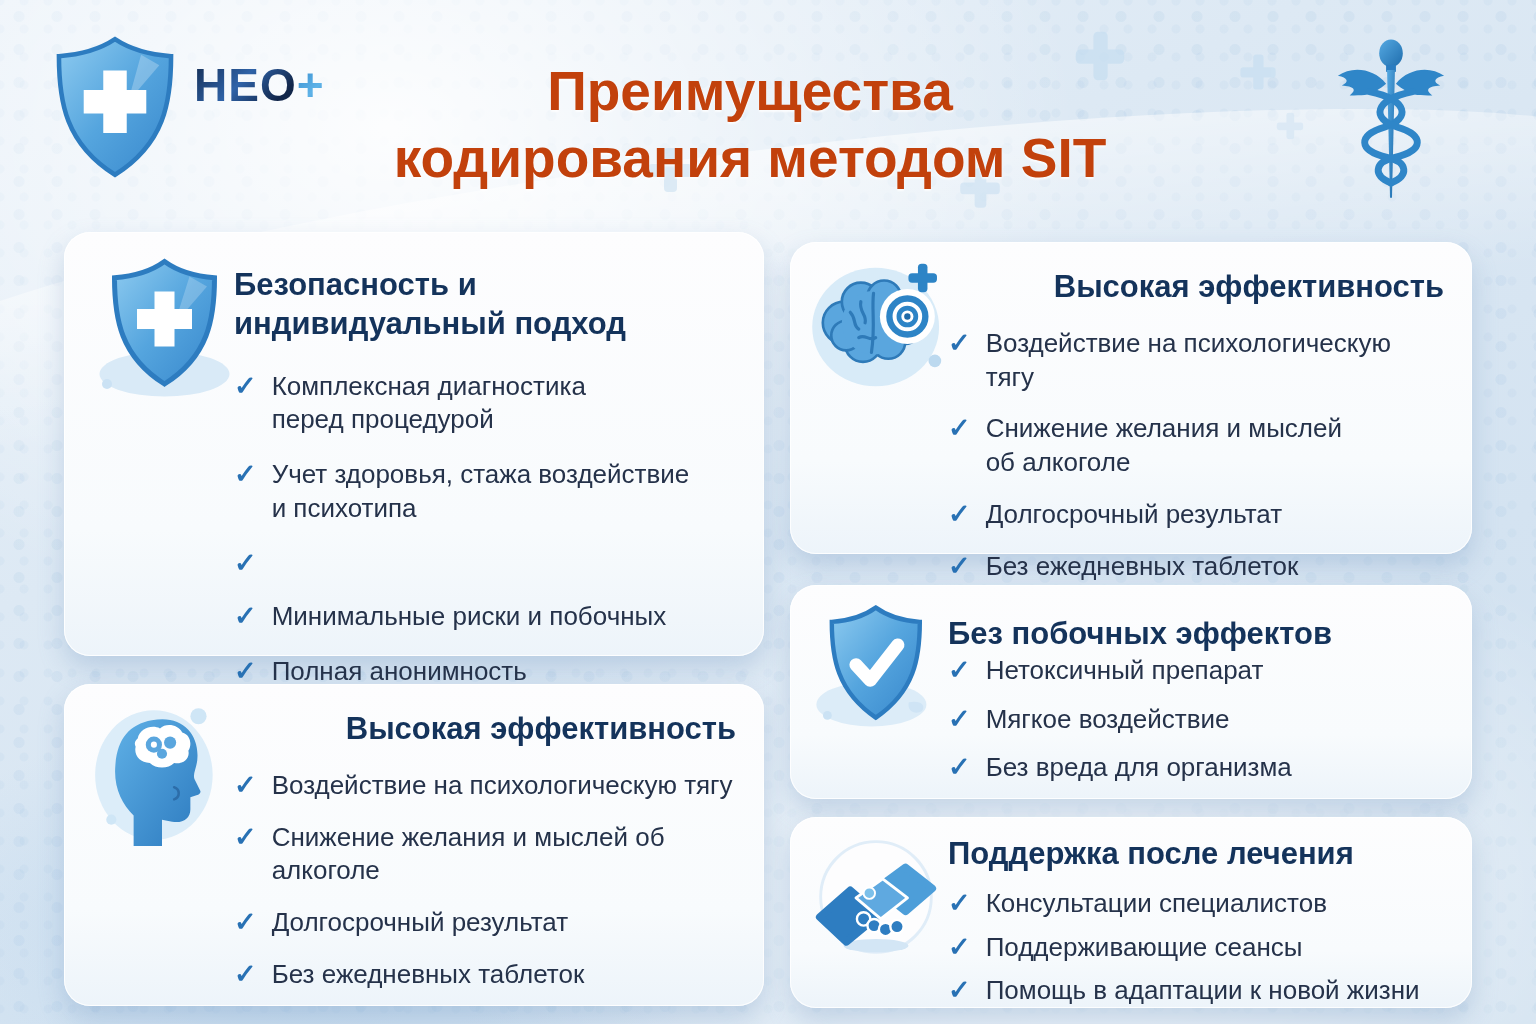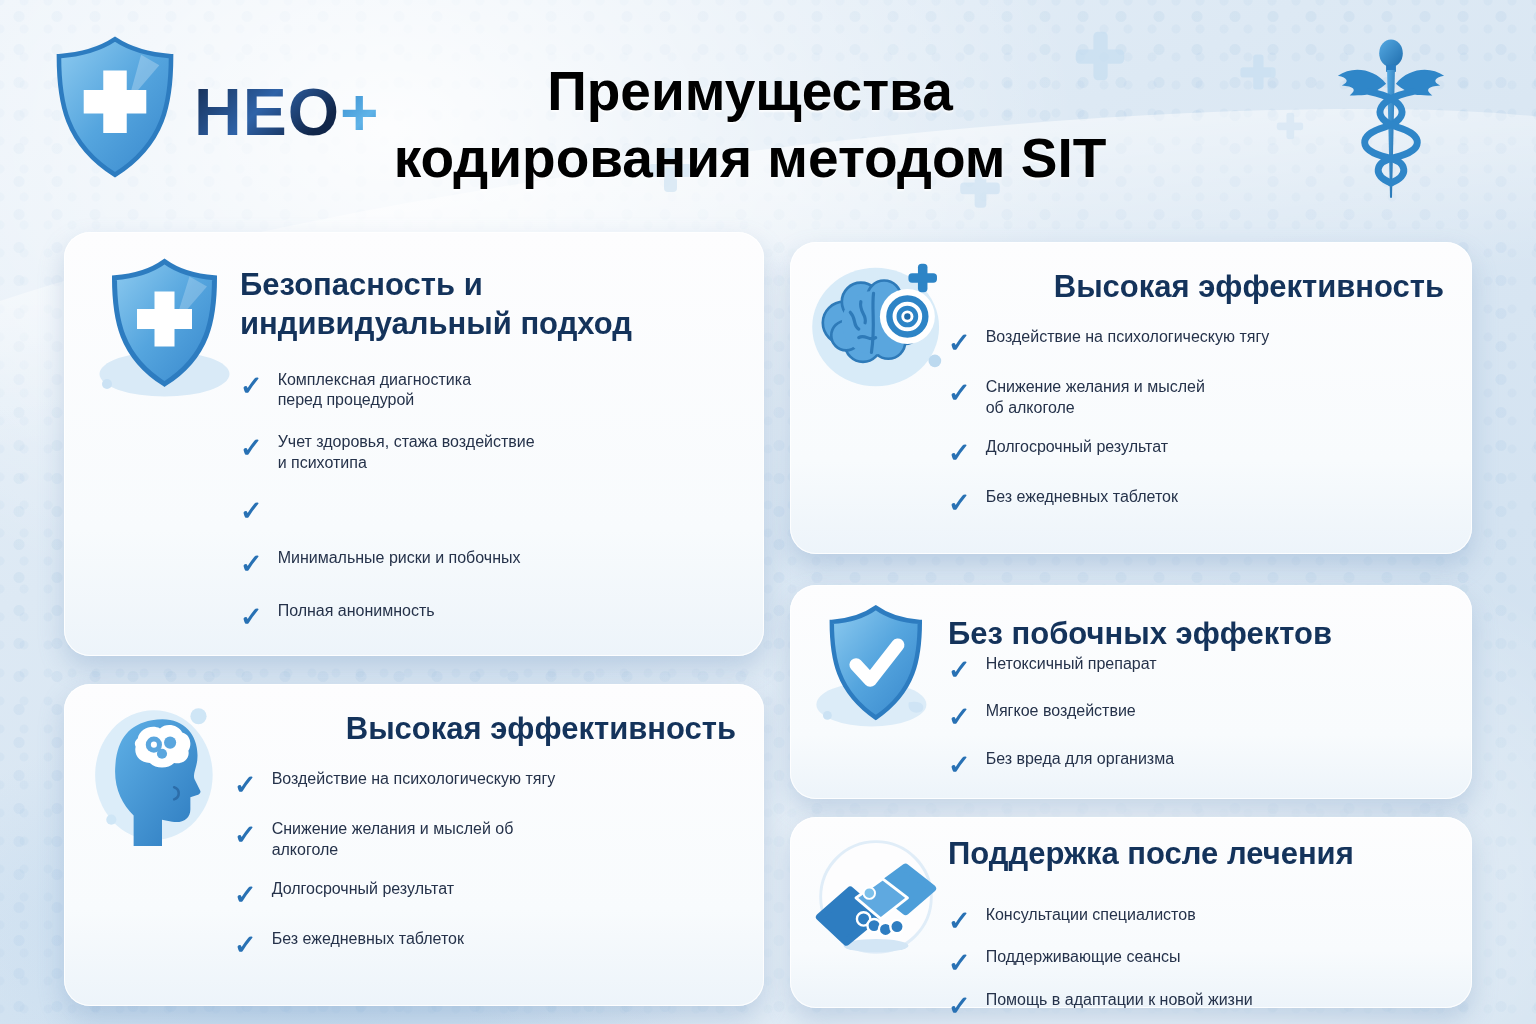--- a/index.html
+++ b/index.html
@@ -26,29 +26,29 @@
   .wave-c { bottom:-180px; left:-160px; width:900px; height:520px;
     background:radial-gradient(ellipse at center, rgba(178,208,234,.55), rgba(178,208,234,0) 65%); }
 
   .plus-deco { position:absolute; width:44px; height:44px; opacity:.55; }
   .plus-deco::before, .plus-deco::after { content:''; position:absolute; background:#c6def1; border-radius:4px; }
   .plus-deco::before { width:13px; height:44px; left:15.5px; top:0; }
   .plus-deco::after  { width:44px; height:13px; left:0; top:15.5px; }
 
   
   .logo-shield { position:absolute; left:46px; top:34px; width:138px; height:146px; }
-  .logo-text { position:absolute; left:194px; top:62px; font-size:66px; font-weight:800; letter-spacing:1px; line-height:1;margin-top:17px; }
+  .logo-text { position:absolute; left:194px; top:62px; font-size:46px; font-weight:800; letter-spacing:1px; line-height:1; }
   .logo-neo {
     background:linear-gradient(135deg,#13294d 0%,#2f63a8 45%,#11264a 80%);
     -webkit-background-clip:text; background-clip:text; color:transparent; }
   .logo-plus {
     background:linear-gradient(135deg,#2e84c8 0%,#5fb3e8 60%,#2a7cc0 100%);
     -webkit-background-clip:text; background-clip:text; color:transparent; }
   .main-title { position:absolute; left:300px; top:58px; width:900px; text-align:center;
-    color:#000000; font-weight:700; font-size:55px; line-height:1.22; white-space:pre-line;
+    color:#c2410c; font-weight:700; font-size:55px; line-height:1.22; white-space:pre-line;
     text-shadow:0 2px 2px rgba(255,255,255,.8); }
   .caduceus { position:absolute; left:1332px; top:36px; width:118px; height:172px; }
 
   
   .card { position:absolute; border-radius:26px;
     background:linear-gradient(180deg,#fdfdfe 0%,#f8fbfd 70%,#edf4fa 100%);
     box-shadow:0 12px 26px rgba(108,147,190,.30), inset 0 0 0 1px rgba(255,255,255,.85); }
   .card-a { left:64px;  top:232px; width:700px; height:424px; }
   .card-b { left:64px;  top:684px; width:700px; height:322px; }
   .card-c { left:790px; top:242px; width:682px; height:312px; }
@@ -56,39 +56,39 @@
   .card-e { left:790px; top:817px; width:682px; height:191px; }
 
   .card-icon { position:absolute; }
   .card-a .card-icon { left:28px; top:22px; width:150px; height:150px; }
   .card-b .card-icon { left:22px; top:12px; width:152px; height:152px; }
   .card-c .card-icon { left:18px; top:14px; width:148px; height:140px; }
   .card-d .card-icon { left:22px; top:16px; width:132px; height:132px; }
   .card-e .card-icon { left:24px; top:18px; width:124px; height:124px; }
 
   .card-content { position:absolute; right:28px; }
-  .card-a .card-content { left:176px; top:34px; }
+  .card-a .card-content { left:170px; top:34px; }
   .card-b .card-content { left:170px; top:26px; }
   .card-c .card-content { left:158px; top:26px; }
   .card-d .card-content { left:158px; top:30px; }
   .card-e .card-content { left:158px; top:18px; }
 
   .card-title { font-size:31px; font-weight:700; color:#14335b; line-height:1.25; white-space:pre-line; }
   .card-a .card-title { margin-bottom:26px; }
   .card-b .card-title, .card-c .card-title { margin-bottom:20px;text-align:right; }
   .card-d .card-title { margin-bottom:0; }
-  .card-e .card-title { margin-bottom:31px; }
+  .card-e .card-title { margin-bottom:13px; }
 
   .bullet { display:flex; align-items:flex-start; gap:15px; }
   .card-a .bullet { margin-bottom:21px; }
   .card-b .bullet, .card-c .bullet { margin-bottom:18px; }
   .card-d .bullet { margin-bottom:15px; }
   .card-e .bullet { margin-bottom:10px; }
   .check { color:#2871b4; font-size:27px; font-weight:700; line-height:1.2; flex:0 0 auto; }
-  .btxt { font-size:16px; color:#25324a; line-height:1.3; white-space:pre-line; }
+  .btxt { font-size:26px; color:#25324a; line-height:1.3; white-space:pre-line; }
 </style>
 </head>
 <body>
 
 <svg width="0" height="0" style="position:absolute" aria-hidden="true">
   <defs>
     <linearGradient id="g-shield" x1="0" y1="0" x2="1" y2="1">
       <stop offset="0" stop-color="#8ecbf0"></stop>
         <stop offset="0.5" stop-color="#55a5de"></stop>
         <stop offset="1" stop-color="#3787cc"></stop>

